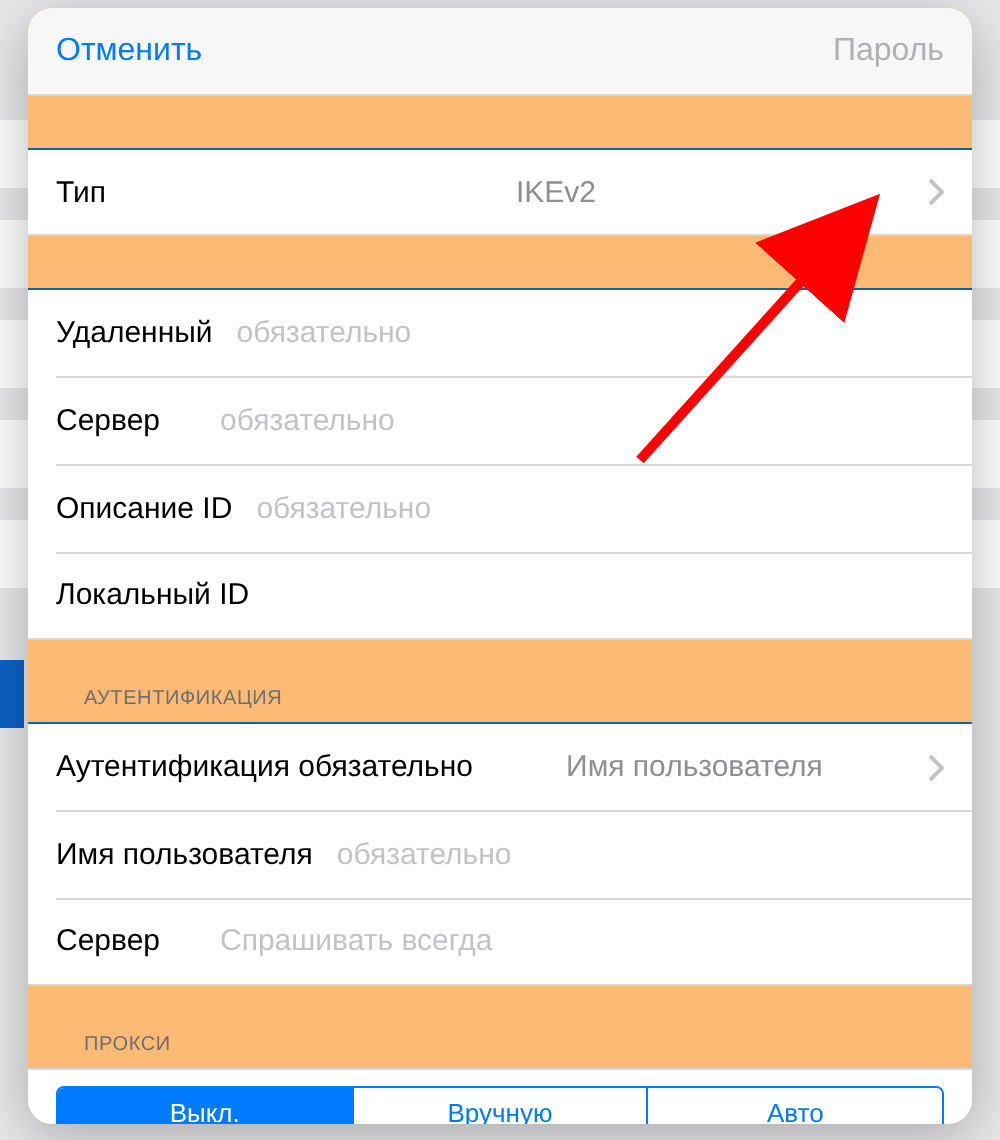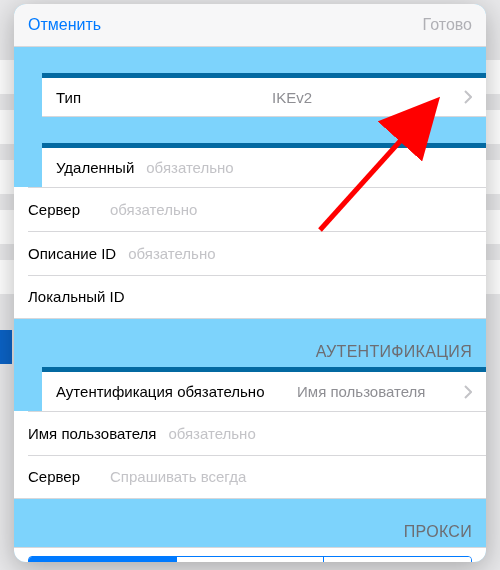--- a/index.html
+++ b/index.html
@@ -20,21 +20,21 @@
     background: #fff;
   }
   .bg .active {
     position: absolute; left: 0; height: 34px; width: 12px;
     background: #0b63c6;
   }
   .sheet {
     position: absolute;
     left: 14px; right: 14px; top: 4px;
     height: 558px;
-    background: #7dd3fc;
+    background: #fdba74;
     border-radius: 12px;
     box-shadow: 0 6px 28px rgba(0,0,0,0.28);
     overflow: hidden;
     z-index: 2;
     display: flex; flex-direction: column;
   }
   .navbar {
     height: 46px;
     background: #f7f7f8;
     display: flex; align-items: center; justify-content: space-between;
@@ -43,38 +43,37 @@
   }
   .navbar .btn { font-size: 16px; }
   .navbar .cancel { color: #007aff; cursor: pointer; }
   .navbar .done { color: #b0b0b5; }
   .scroll {
     flex: 1 1 auto;
     overflow: hidden;
   }
   .group-gap { height: 26px; }
   .section-header {
-    font-size: 16px;
+    font-size: 10px;
     letter-spacing: 0.3px;
     color: #6d6d72;
-    padding: 24px 14px 6px;
-    text-align: right;
+    padding: 24px 28px 6px;
   }
   .row {
     background: #fff;
     border-top: 1px solid #d7d7da;
     display: flex; align-items: center;
     min-height: 44px;
     padding: 0 14px;
     font-size: 15px;
     color: #000;
     position: relative;
   }
   .row:last-child { border-bottom: 1px solid #d7d7da; }
-  .group .row:first-child { border-top: 5px solid #0369a1; margin-left: 28px; }
+  .group .row:first-child { border-top: 1px solid #0369a1; }
   .group .row + .row { border-top: none; }
   .group .row + .row::before {
     content: "";
     position: absolute; left: 14px; right: 0; top: 0;
     height: 1px; background: #d7d7da;
   }
   .row .label { flex: 0 0 auto; min-width: 70px; color: #000; }
   .row .label.w { min-width: 0; white-space: nowrap; }
   .row .value { flex: 1 1 auto; text-align: center; color: #8e8e93; padding-right: 6px; }
   .row .ph { flex: 1 1 auto; color: #c3c3c7; padding-left: 12px; }
@@ -124,21 +123,21 @@
   <div class="strip" style="top:160px"></div>
   <div class="strip" style="top:210px"></div>
   <div class="strip" style="top:260px"></div>
   <div class="active" style="top:330px"></div>
 </div>
 
 <div class="sheet">
 
   <div class="navbar">
     <div class="btn cancel">Отменить</div>
-    <div class="btn done">Готово</div>
+    <div class="btn done">Пароль</div>
   </div>
 
   <div class="scroll">
 
     <div class="group-gap"></div>
 
     <div class="group">
       <div class="row">
         <span class="label">Тип</span>
         <span class="value">IKEv2</span>

